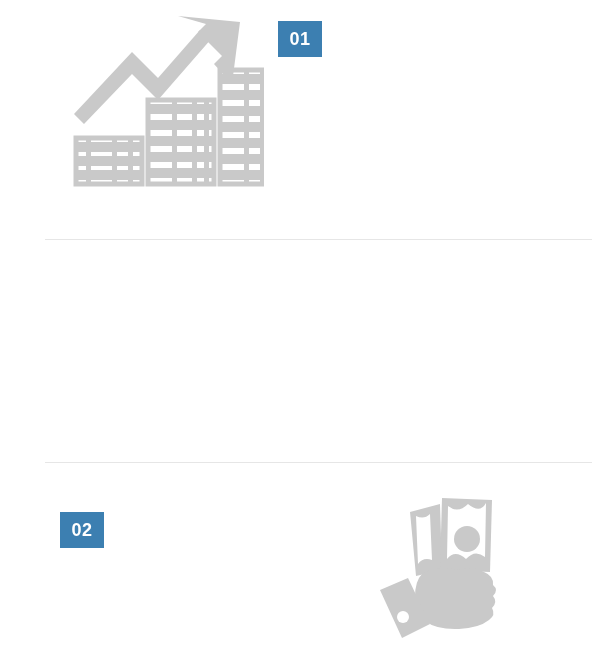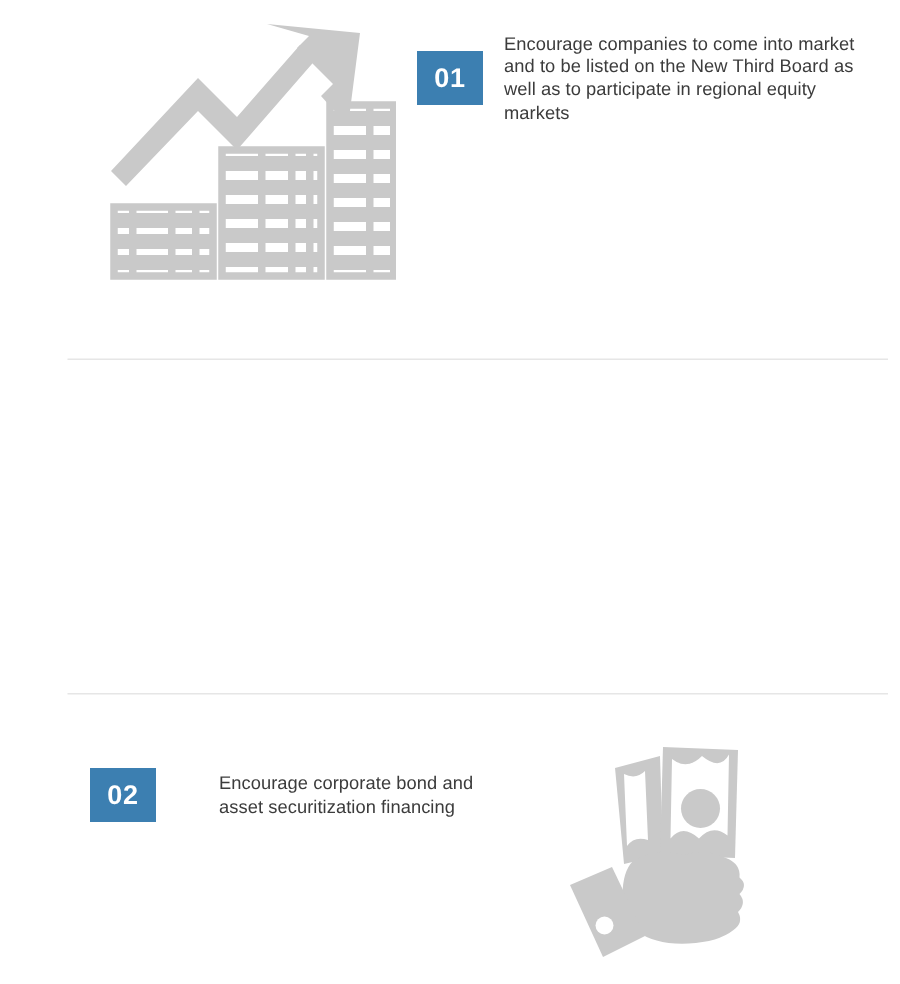--- a/index.html
+++ b/index.html
@@ -114,32 +114,30 @@
           <path d="M150 66 h58 v10 h-58 z M150 82 h58 v10 h-58 z M150 98 h58 v10 h-58 z M150 114 h58 v10 h-58 z M150 130 h58 v10 h-58 z M150 146 h58 v10 h-58 z M150 162 h58 v10 h-58 z"></path>
           <path d="M148 62 h62 v114 h-62 z" fill="none" stroke="#c9c9c9" stroke-width="5"></path>
           <rect x="172" y="62" width="5" height="114"></rect>
           <rect x="188" y="62" width="5" height="114"></rect>
         </g>
       </svg>
     </div>
 
     <div class="caption caption-1">
       <div class="badge">01</div>
-      <div class="caption-text">Encourage companies to come into market and to be listed on the New Third Board as well as to participate in regional equity markets</div>
     </div>
 
   </div>
 
   <div class="divider divider-1"></div>
 
   <div class="row row-2">
 
     <div class="caption caption-2">
       <div class="badge">02</div>
-      <div class="caption-text">Encourage corporate bond and asset securitization financing</div>
     </div>
 
     <div class="icon icon-2">
       <svg viewBox="0 0 148 150" xmlns="http://www.w3.org/2000/svg">
         <g fill="#c9c9c9">
 
           <path d="M38 20 L68 12 L70 78 L44 84 Z"></path>
           <path d="M44 24 q8 4 14 -2 l2 46 q-9 -3 -14 4 Z" fill="#ffffff"></path>
 
           <path d="M70 6 L120 8 L118 80 L68 78 Z"></path>

